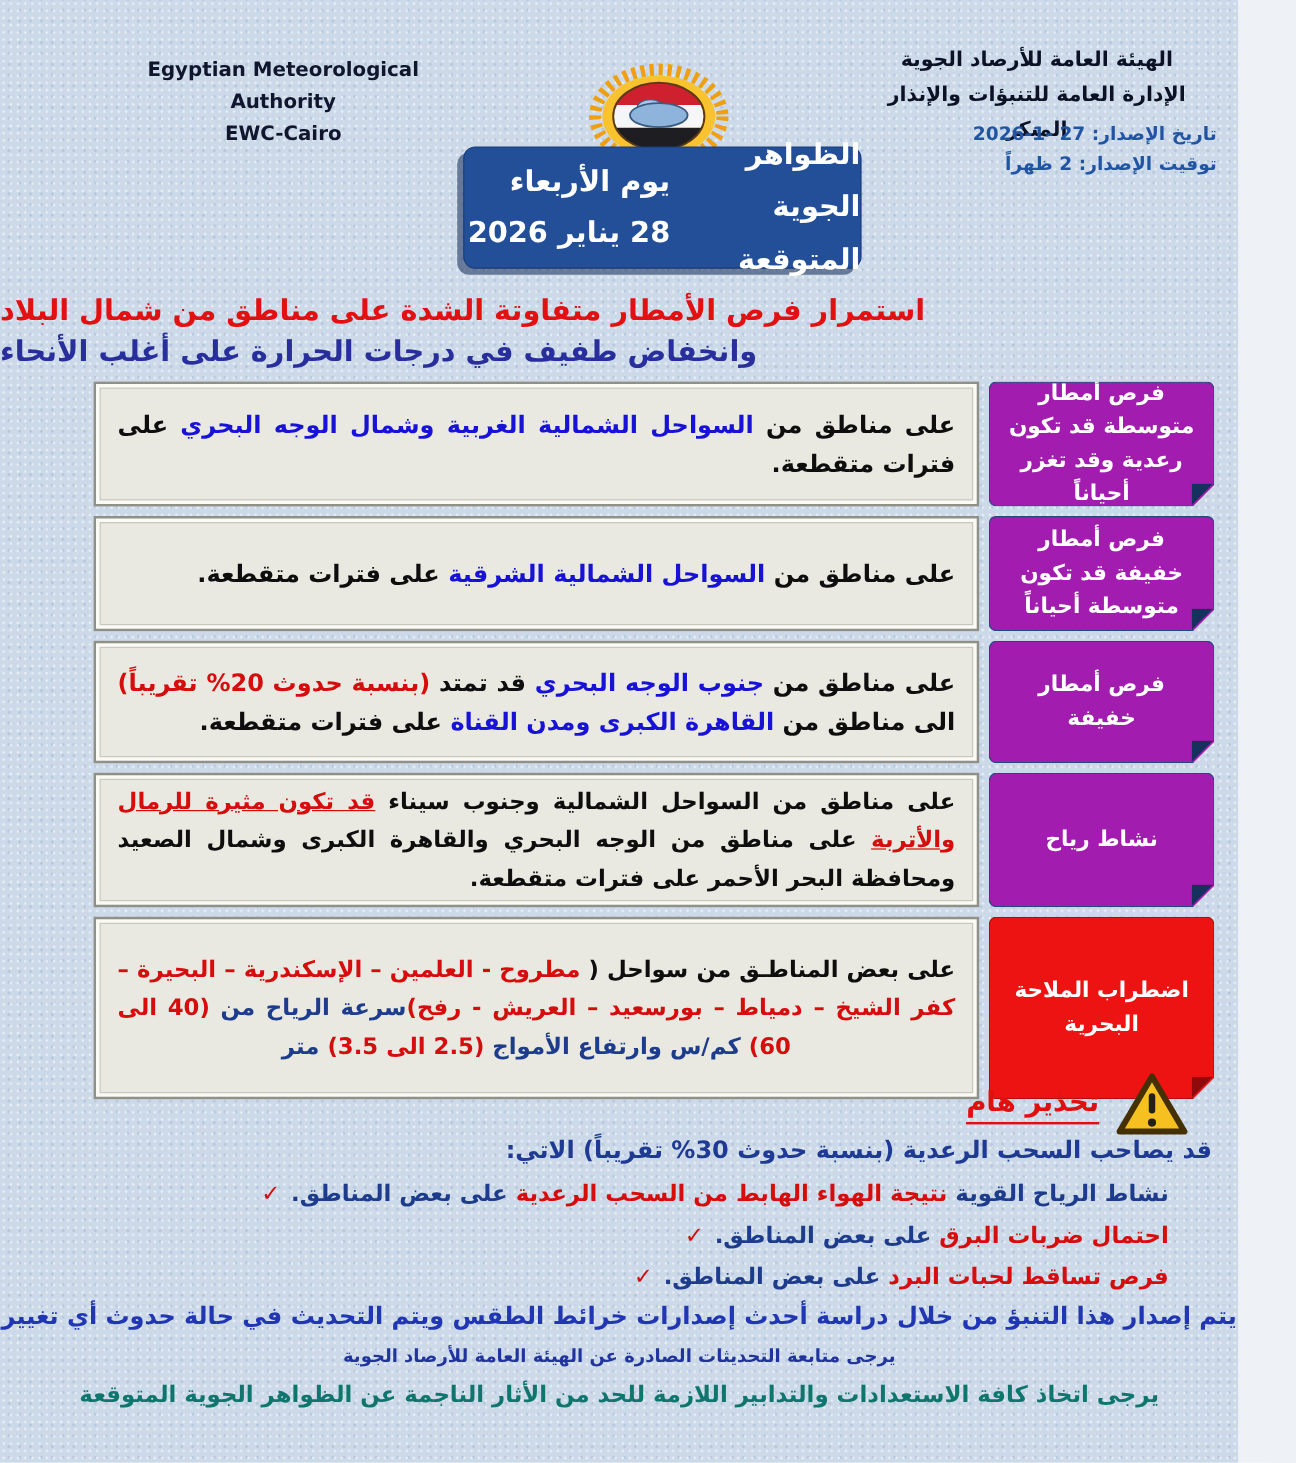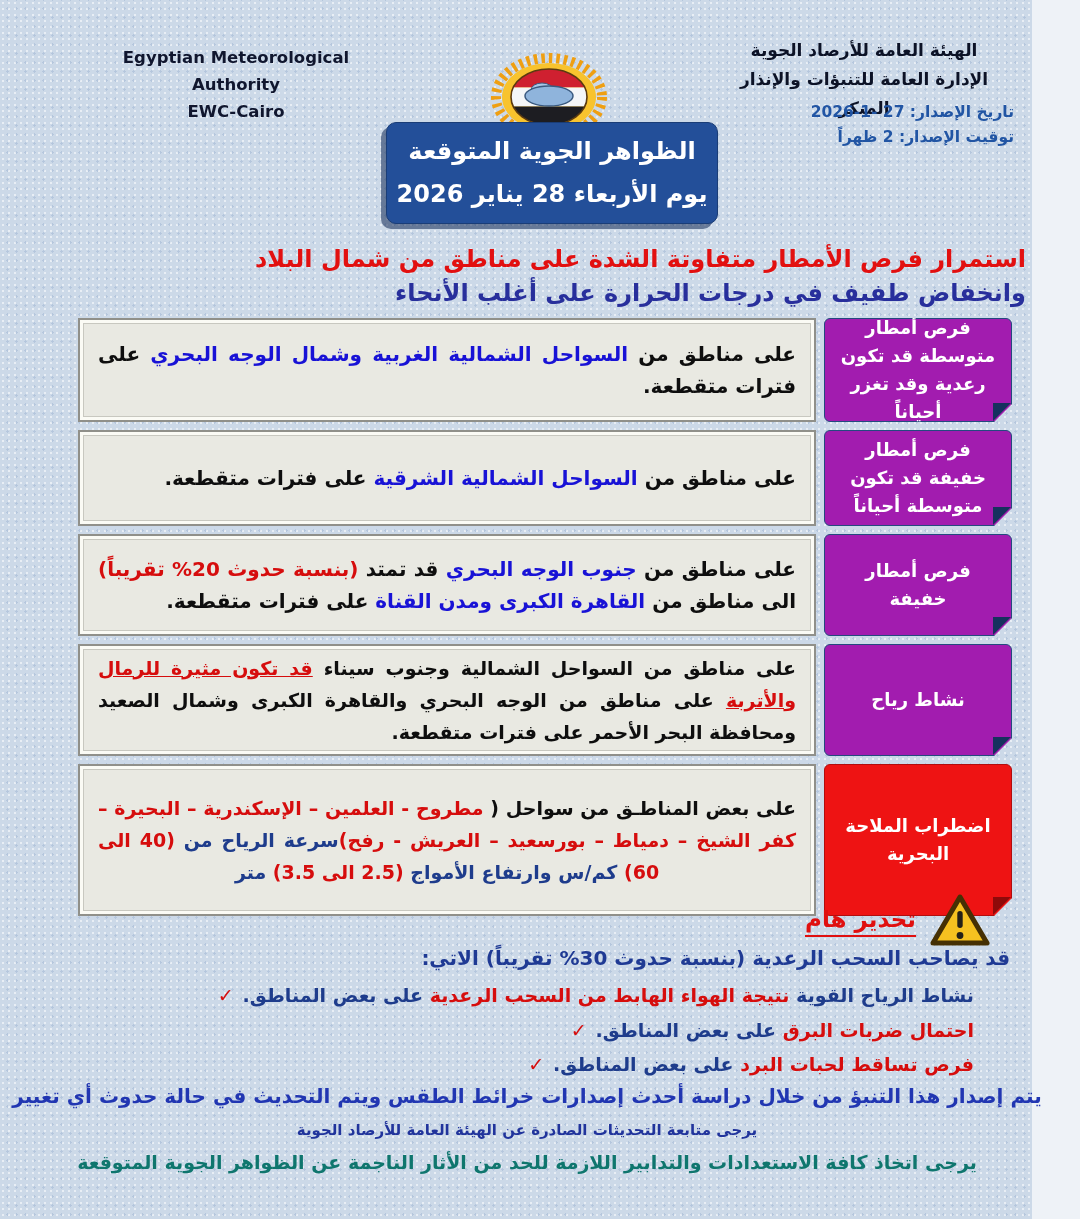--- a/index.html
+++ b/index.html
@@ -18,28 +18,28 @@
   .org-ar{position:absolute;right:66px;top:36px;width:300px;direction:rtl;text-align:center;
     font-weight:bold;font-size:17px;color:#0c1226;line-height:1.7;}
   .issue{position:absolute;right:66px;top:100px;width:300px;direction:rtl;text-align:right;
     font-weight:bold;font-size:15.5px;color:#2155a4;line-height:1.6;}
   .logo{position:absolute;left:488px;top:50px;width:122px;height:94px;}
 
   
   .title-box{position:absolute;left:386px;top:122px;width:330px;height:100px;
     background:#234f99;border:1px solid #1a3d77;border-radius:10px;
     box-shadow:-5px 5px 0 rgba(18,42,85,.55);
-    display:flex;flex-direction:column;justify-content:center;align-items:center;
+    display:flex;flex-direction:row;justify-content:center;align-items:center;
     color:#ffffff;font-weight:bold;font-size:24px;direction:rtl;line-height:1.8;}
 
   
-  .headline{position:absolute;left:0;top:242px;width:1026px;text-align:right;direction:rtl;
+  .headline{position:absolute;left:0;top:242px;width:1026px;text-align:left;direction:rtl;
     font-weight:bold;font-size:24px;line-height:1.42;}
   .headline .l1{color:#e21010;}
-  .headline .l2{color:#282f9c;padding-left:12px;}
+  .headline .l2{color:#282f9c;}
 
   
   .rows{position:absolute;left:78px;top:318px;width:934px;display:flex;flex-direction:column;gap:8px;}
   .row{display:flex;gap:8px;}
   .r1{height:104px}.r2{height:96px}.r3{height:102px}.r4{height:112px}.r5{height:152px}
   .panel{flex:1;background:#e9e9e2;border:2px solid #90908a;
     box-shadow:inset 0 0 0 3px #fbfbf5, inset 0 0 0 4px #c8c8c0;
     display:flex;align-items:center;padding:6px 18px;box-sizing:border-box;}
   .ptext{width:100%;direction:rtl;text-align:justify;font-weight:bold;font-size:20px;line-height:1.62;margin:0;}
   .r4 .ptext,.r5 .ptext{font-size:19px;line-height:1.7;}
@@ -65,21 +65,21 @@
   .warn-tri{width:64px;height:58px;}
   .warn-intro{position:absolute;right:70px;top:946px;direction:rtl;text-align:right;
     font-weight:bold;font-size:20px;color:#1f3a94;}
   .checklist{position:absolute;right:106px;top:982px;display:flex;flex-direction:column;
     align-items:flex-end;gap:7px;}
   .check-item{display:flex;direction:rtl;align-items:baseline;gap:9px;
     font-weight:bold;font-size:19px;line-height:1.45;}
   .check-glyph{color:#d60d0d;font-size:19px;}
 
   
-  .footer{position:absolute;left:0;top:1084px;width:1032px;text-align:center;direction:rtl;font-weight:bold;margin-left:11px;}
+  .footer{position:absolute;left:0;top:1084px;width:1032px;text-align:center;direction:rtl;font-weight:bold;}
   .f1{font-size:20px;color:#2136b2;margin:0 0 13px 0;}
   .f2{font-size:15px;color:#21349c;margin:0 0 12px 0;}
   .f3{font-size:19px;color:#0f766e;margin:0;}
 </style>
 </head>
 <body>
 
 <div class="page">
   <div class="texture"></div>
   <div class="right-strip"></div>

